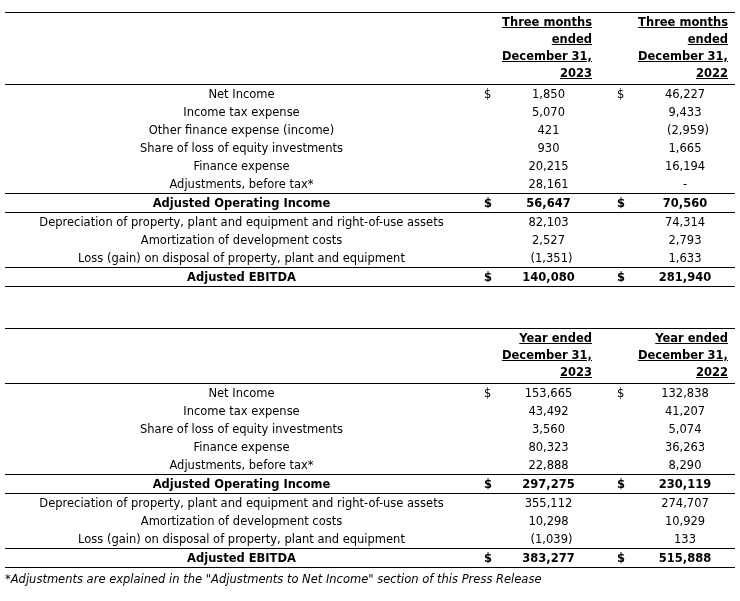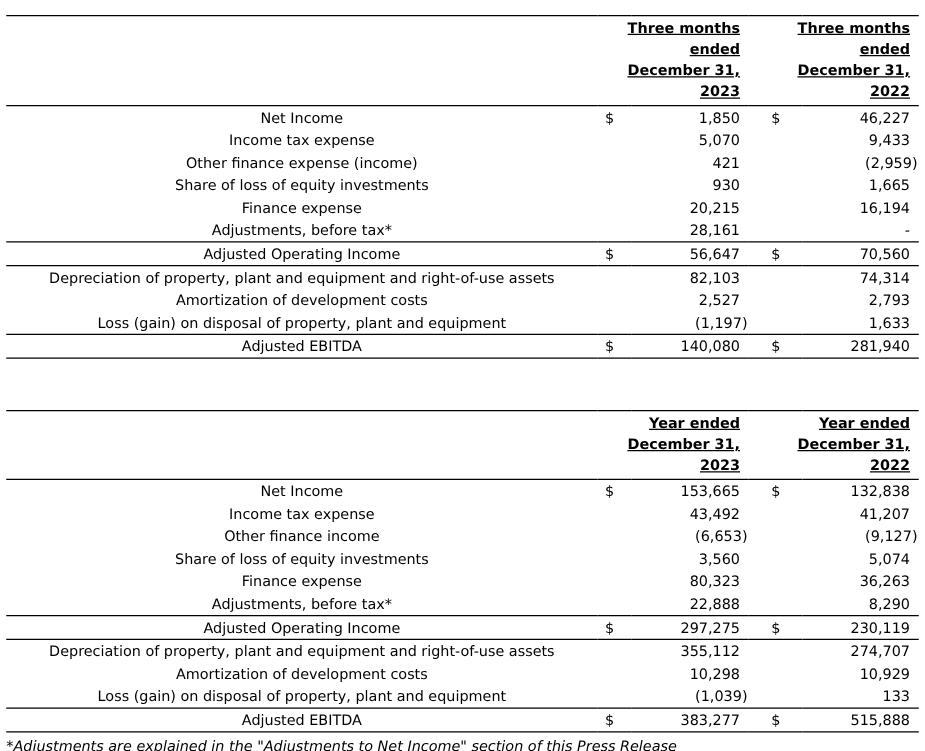--- a/index.html
+++ b/index.html
@@ -48,26 +48,27 @@
     height: 18px;
     line-height: 18px;
     padding: 0;
     white-space: nowrap;
     overflow: hidden;
     vertical-align: middle;
   }
   td.label { text-align: center; }
   td.cur   { text-align: left; padding-left: 6px; }
   td.cur2  { padding-left: 18px; }
-  td.val   { text-align: right; padding-right: 7px; }
+  td.val   { text-align: center; padding-right: 7px; }
   td.val.neg { padding-right: 1px; margin-top: 25px; }
 
   tr.total td {
     border-top: 1px solid #000;
     border-bottom: 1px solid #000;
+    font-weight: bold;
   }
 
   .footnote {
     margin: 3px 0 0 5px;
     font-style: italic;
     line-height: 16px;
   }
 </style>
 </head>
 <body>
@@ -155,21 +156,21 @@
         <tr>
           <td class="label">Amortization of development costs</td>
           <td class="cur"></td>
           <td class="val">2,527</td>
           <td class="cur cur2"></td>
           <td class="val">2,793</td>
         </tr>
         <tr>
           <td class="label">Loss (gain) on disposal of property, plant and equipment</td>
           <td class="cur"></td>
-          <td class="val neg">(1,197)</td>
+          <td class="val neg">(1,351)</td>
           <td class="cur cur2"></td>
           <td class="val">1,633</td>
         </tr>
         <tr class="total">
           <td class="label">Adjusted EBITDA</td>
           <td class="cur">$</td>
           <td class="val">140,080</td>
           <td class="cur cur2">$</td>
           <td class="val">281,940</td>
         </tr>
@@ -204,27 +205,20 @@
           <td class="val">132,838</td>
         </tr>
         <tr>
           <td class="label">Income tax expense</td>
           <td class="cur"></td>
           <td class="val">43,492</td>
           <td class="cur cur2"></td>
           <td class="val">41,207</td>
         </tr>
         <tr>
-          <td class="label">Other finance income</td>
-          <td class="cur"></td>
-          <td class="val neg">(6,653)</td>
-          <td class="cur cur2"></td>
-          <td class="val neg">(9,127)</td>
-        </tr>
-        <tr>
           <td class="label">Share of loss of equity investments</td>
           <td class="cur"></td>
           <td class="val">3,560</td>
           <td class="cur cur2"></td>
           <td class="val">5,074</td>
         </tr>
         <tr>
           <td class="label">Finance expense</td>
           <td class="cur"></td>
           <td class="val">80,323</td>

